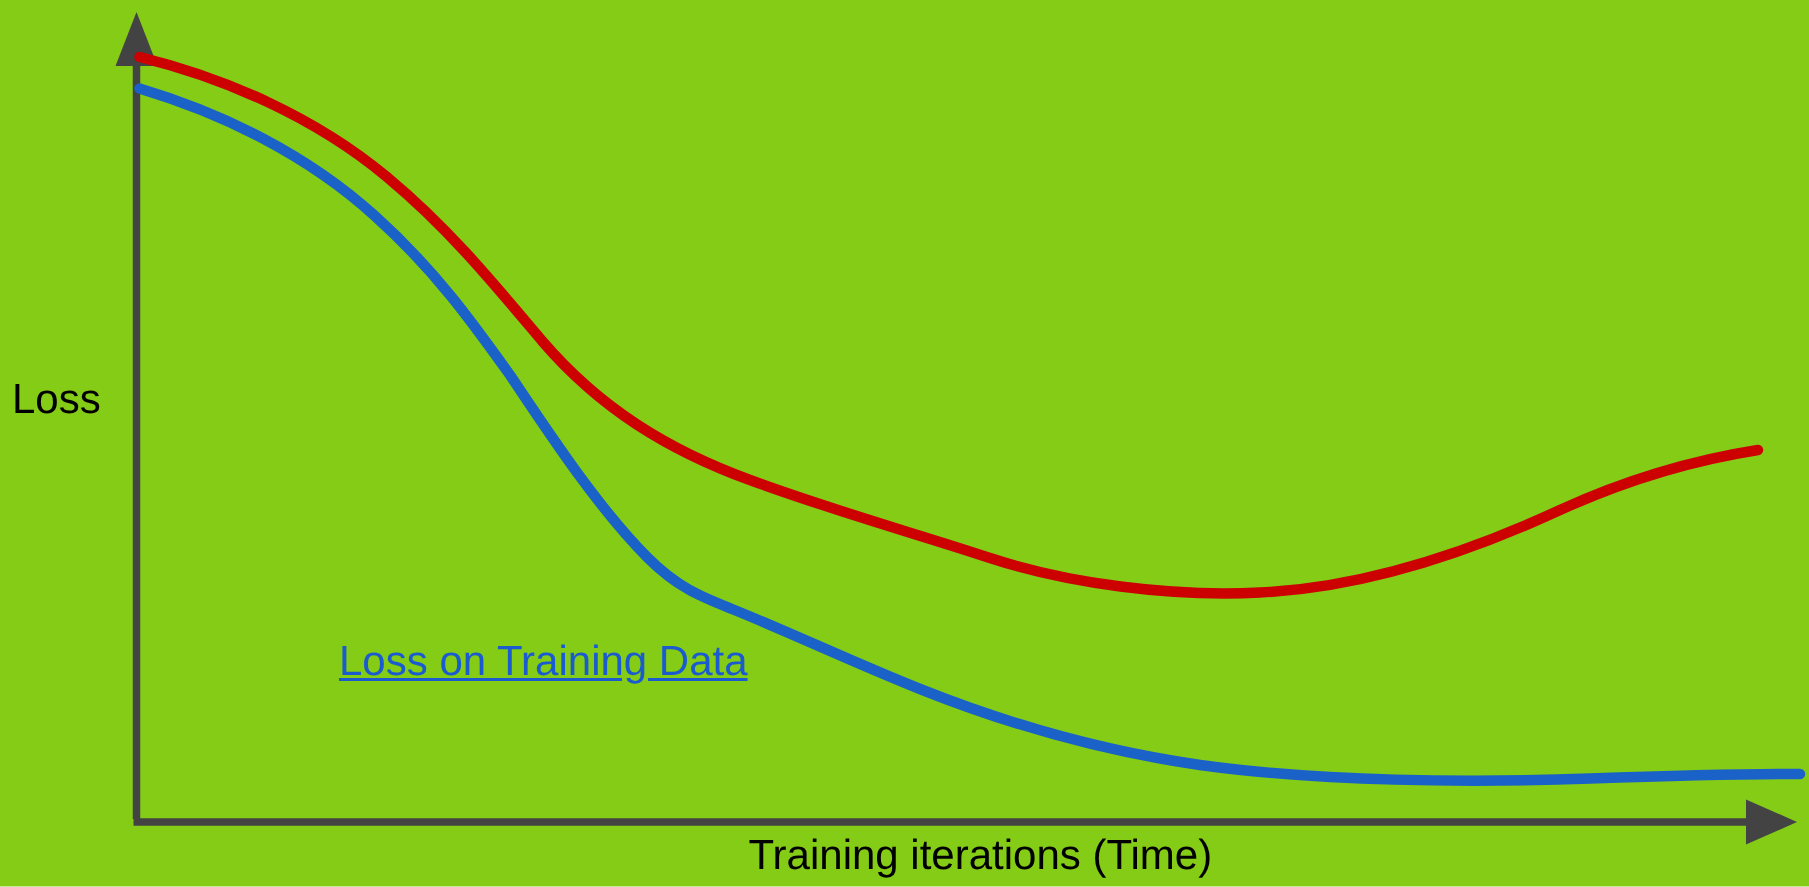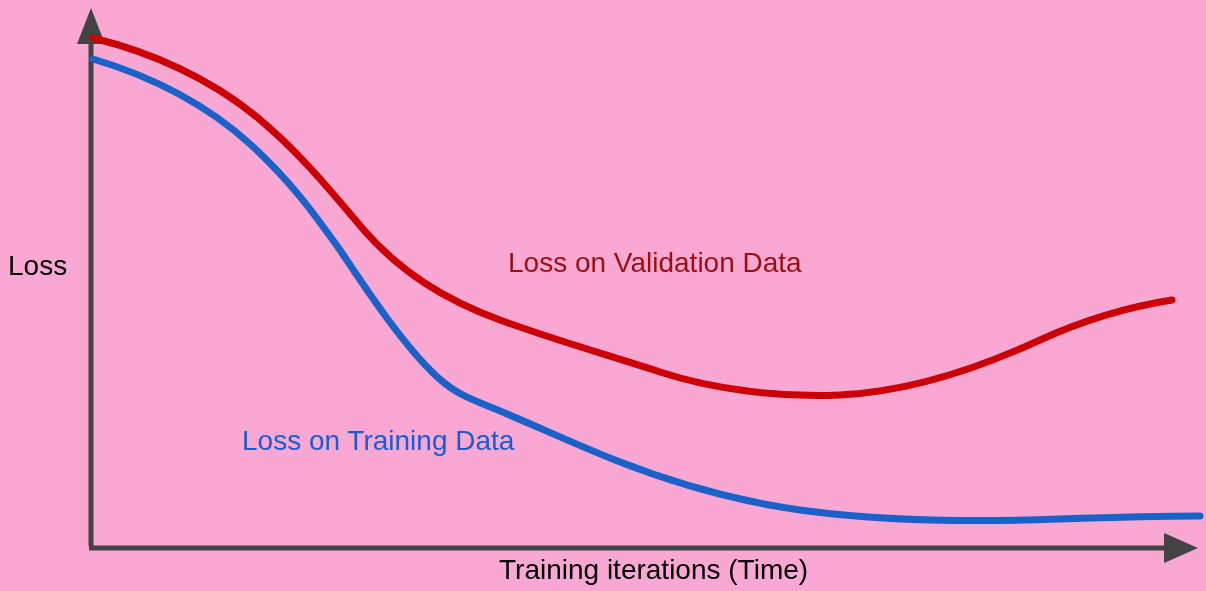--- a/index.html
+++ b/index.html
@@ -48,29 +48,30 @@
     line-height: 30px;
     white-space: nowrap;
     font-family: "Liberation Sans", sans-serif;
   }
   #label-validation {
     left: 508px;
     top: 248px;
     color: #9c0d0d;
   }
   #label-training {
-    left: 242px;
+    left: 226px;
     top: 426px;
     color: #1a5cd0;
+    text-decoration: underline;
   }
 </style>
 </head>
 <body>
 
-<div id="figure" style="background: #f9a8d4;">
+<div id="figure" style="background: #84cc16;">
 
   <svg id="plot-svg" viewBox="0 0 1206 591">
 
     <line x1="91" y1="40" x2="91" y2="546" stroke="#434343" stroke-width="5" stroke-linecap="butt"></line>
 
     <polygon points="91,8 105,44 77,44" fill="#434343"></polygon>
 
     <line x1="89" y1="548" x2="1175" y2="548" stroke="#434343" stroke-width="5" stroke-linecap="butt"></line>
 
     <polygon points="1198,548 1164,563 1164,533" fill="#434343"></polygon>
@@ -92,17 +93,16 @@
              C 530,423 572,443 615,460
              C 668,481 730,500 800,510
              C 880,521 980,522 1060,519
              C 1120,517 1165,516 1200,516"></path>
   </svg>
 
   <div class="axis-title" id="ylabel">Loss</div>
 
   <div class="axis-title" id="xlabel">Training iterations (Time)</div>
 
-  <div class="series-label" id="label-validation" style="color: rgb(156, 13, 13);">Loss on Validation Data</div>
 
   <div class="series-label" id="label-training" style="color: rgb(26, 92, 208);">Loss on Training Data</div>
 
 </div>
 
 </body></html>

